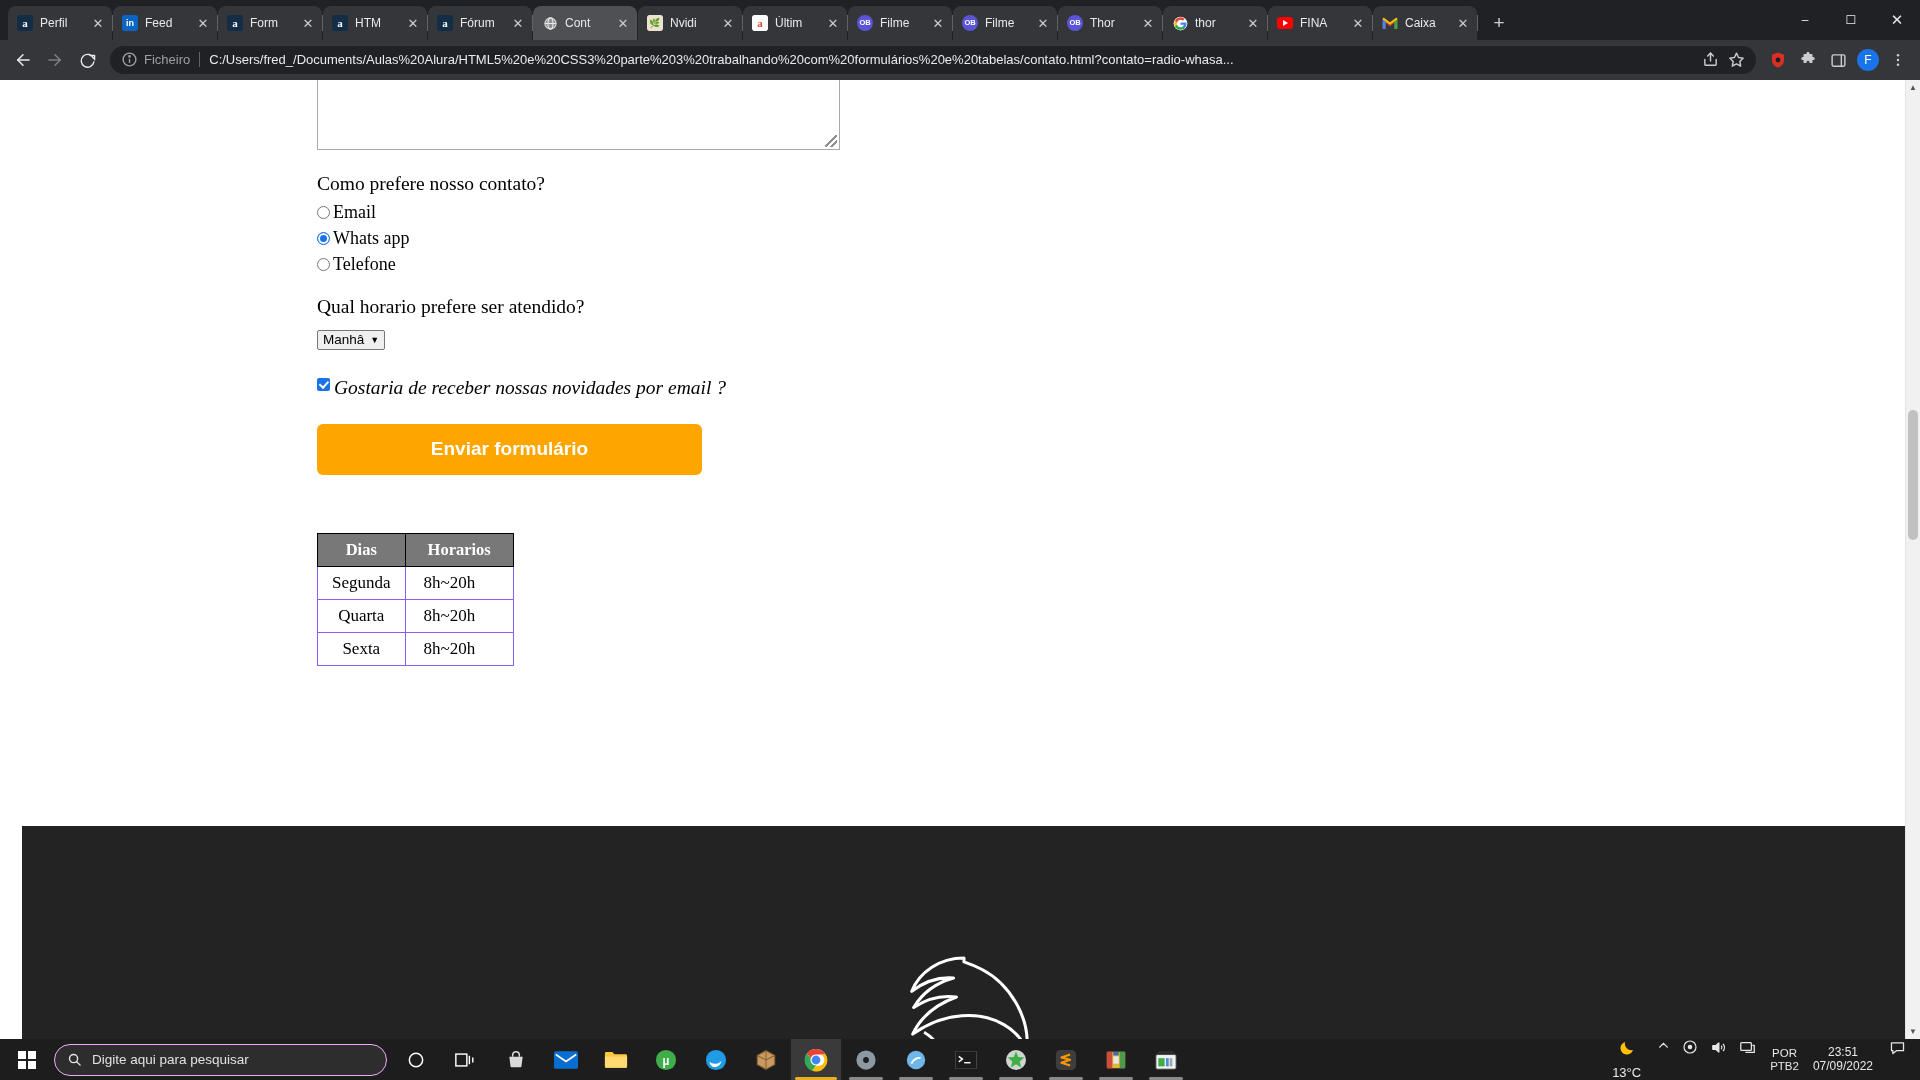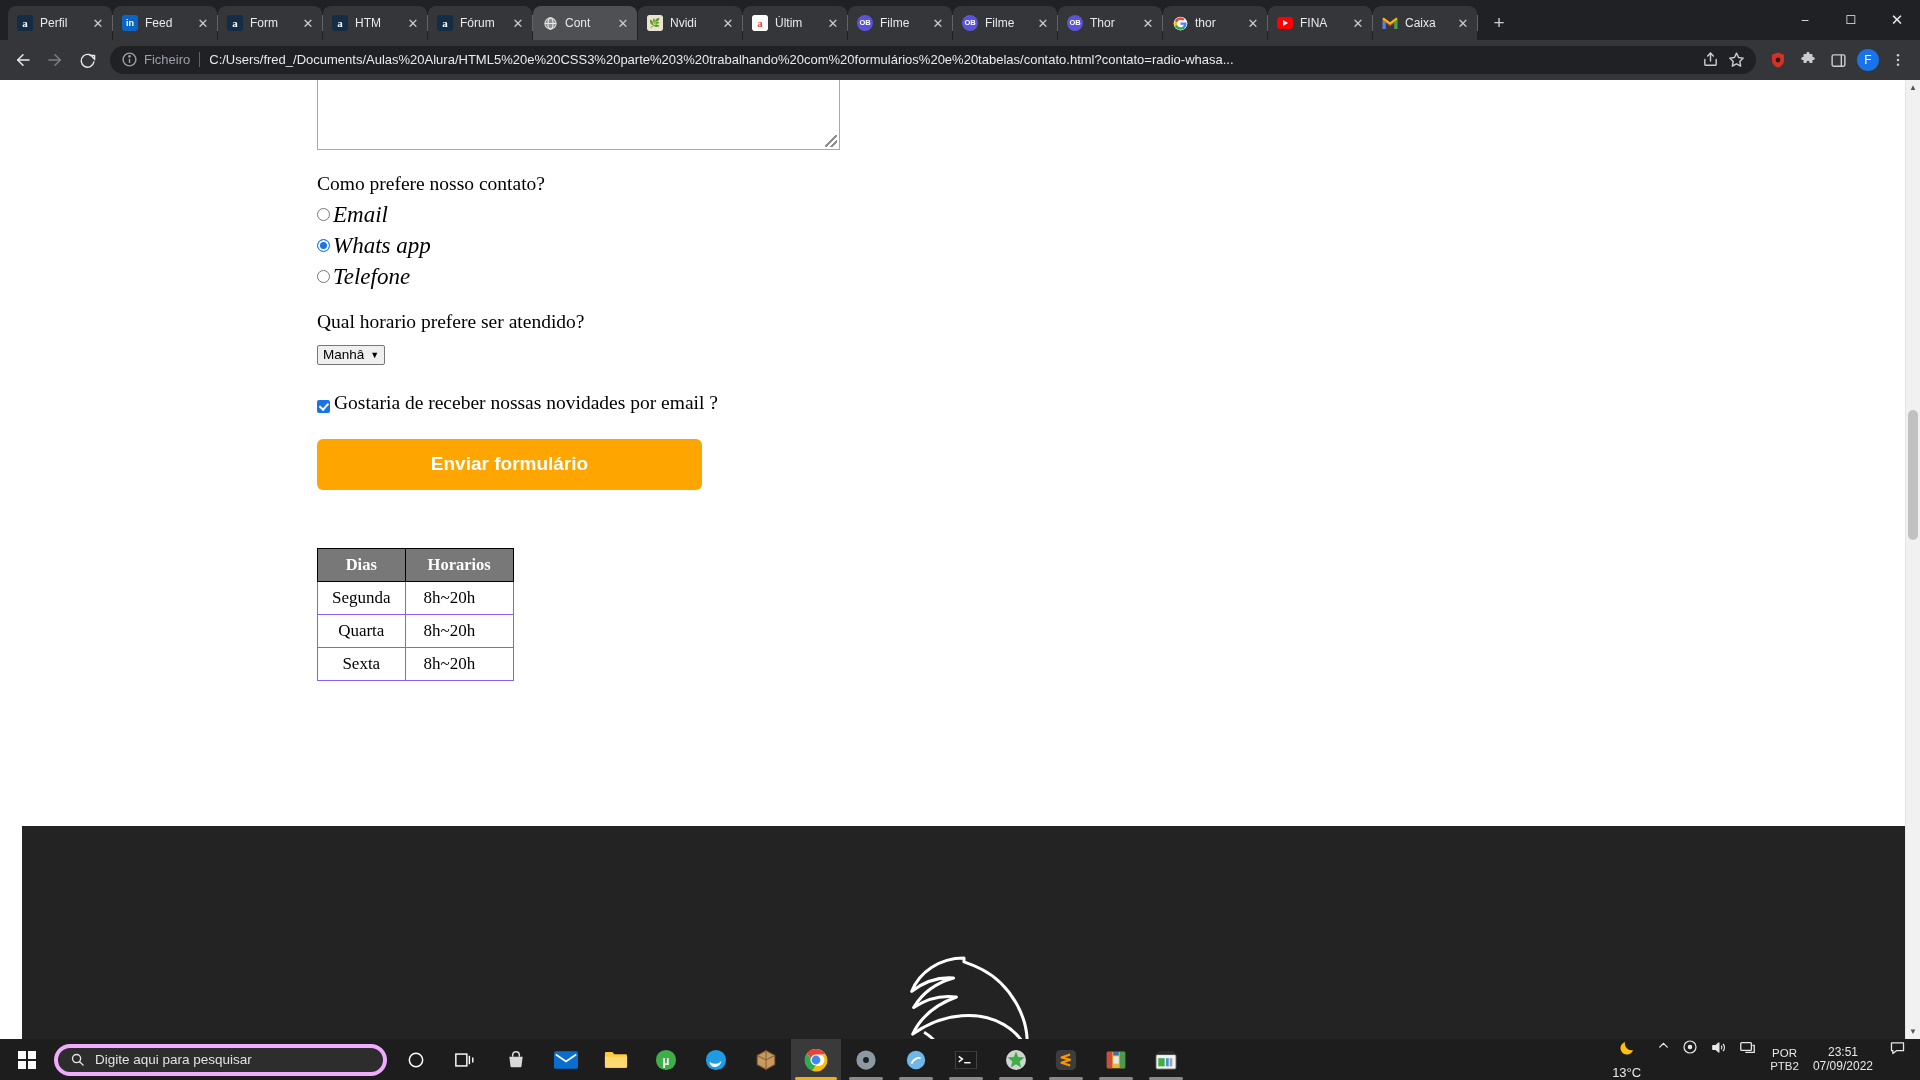--- a/index.html
+++ b/index.html
@@ -115,29 +115,29 @@
   .q-label { margin-top: 22px; line-height: 1.18; }
   .radio-row { display: flex; align-items: center; margin-top: 8px; line-height: 1; }
   .radio {
     width: 13px; height: 13px; border-radius: 50%; border: 1px solid #767676;
     background: #fff; flex: 0 0 13px; margin-right: 3px;
   }
   .radio.checked {
     background: #1a73e8; border: 1px solid #1a73e8;
     box-shadow: inset 0 0 0 2px #fff;
   }
-  .radio-label { font-size: 23px; font-style: italic; }
+  .radio-label { font-size: 18px; }
   .select {
     margin-top: 12px; display: inline-flex; align-items: center; gap: 6px;
     border: 1px solid #767676; background: #efefef; border-radius: 2px;
     padding: 1px 5px 2px 5px; font-family: "Liberation Sans", sans-serif;
     font-size: 13.5px; color: #000; height: 20px;
   }
   .select .caret { font-size: 9px; }
-  .check-row { display: flex; align-items: flex-end; margin-top: 28px; line-height: 1; }
+  .check-row { display: flex; align-items: flex-start; margin-top: 28px; line-height: 1; font-style: italic; }
   .checkbox {
     width: 13px; height: 13px; flex: 0 0 13px; background: #1a73e8;
     border-radius: 2px; margin-right: 4px; position: relative;
   }
   .checkbox::after {
     content: ""; position: absolute; left: 4px; top: 1px; width: 3.5px; height: 7px;
     border: solid #fff; border-width: 0 2px 2px 0; transform: rotate(42deg);
   }
   .submit-btn {
     margin-top: 26px; width: 385px; height: 51px; background: #FFA500;
@@ -175,21 +175,21 @@
   }
   .start {
     width: 46px; height: 41px; display: flex; align-items: center; justify-content: center;
   }
   .start .winlogo { display: grid; grid-template-columns: 8px 8px; grid-template-rows: 8px 8px;
                     gap: 2px; }
   .start .winlogo i { background: #ffffff; display: block; }
   .search-pill {
     width: 333px; height: 32px; background: #2d2d2d; border-radius: 16px;
     display: flex; align-items: center; padding: 1px 12px; margin-left: 4px;
-    border: 4px solid #f0abfc;
+    border: 1px solid #f0abfc;
   }
   .search-pill .mag { color: #e6e6e6; font-size: 14px; margin-right: 10px; }
   .search-pill span.txt { color: #e2e2e2; font-size: 13.5px;
                           font-family: "Liberation Sans", sans-serif; }
   .tb-apps { display: flex; align-items: center; height: 41px; margin-left: 4px; }
   .tb-app {
     width: 50px; height: 41px; display: flex; align-items: center; justify-content: center;
     position: relative;
   }
   .tb-app.running::after {

